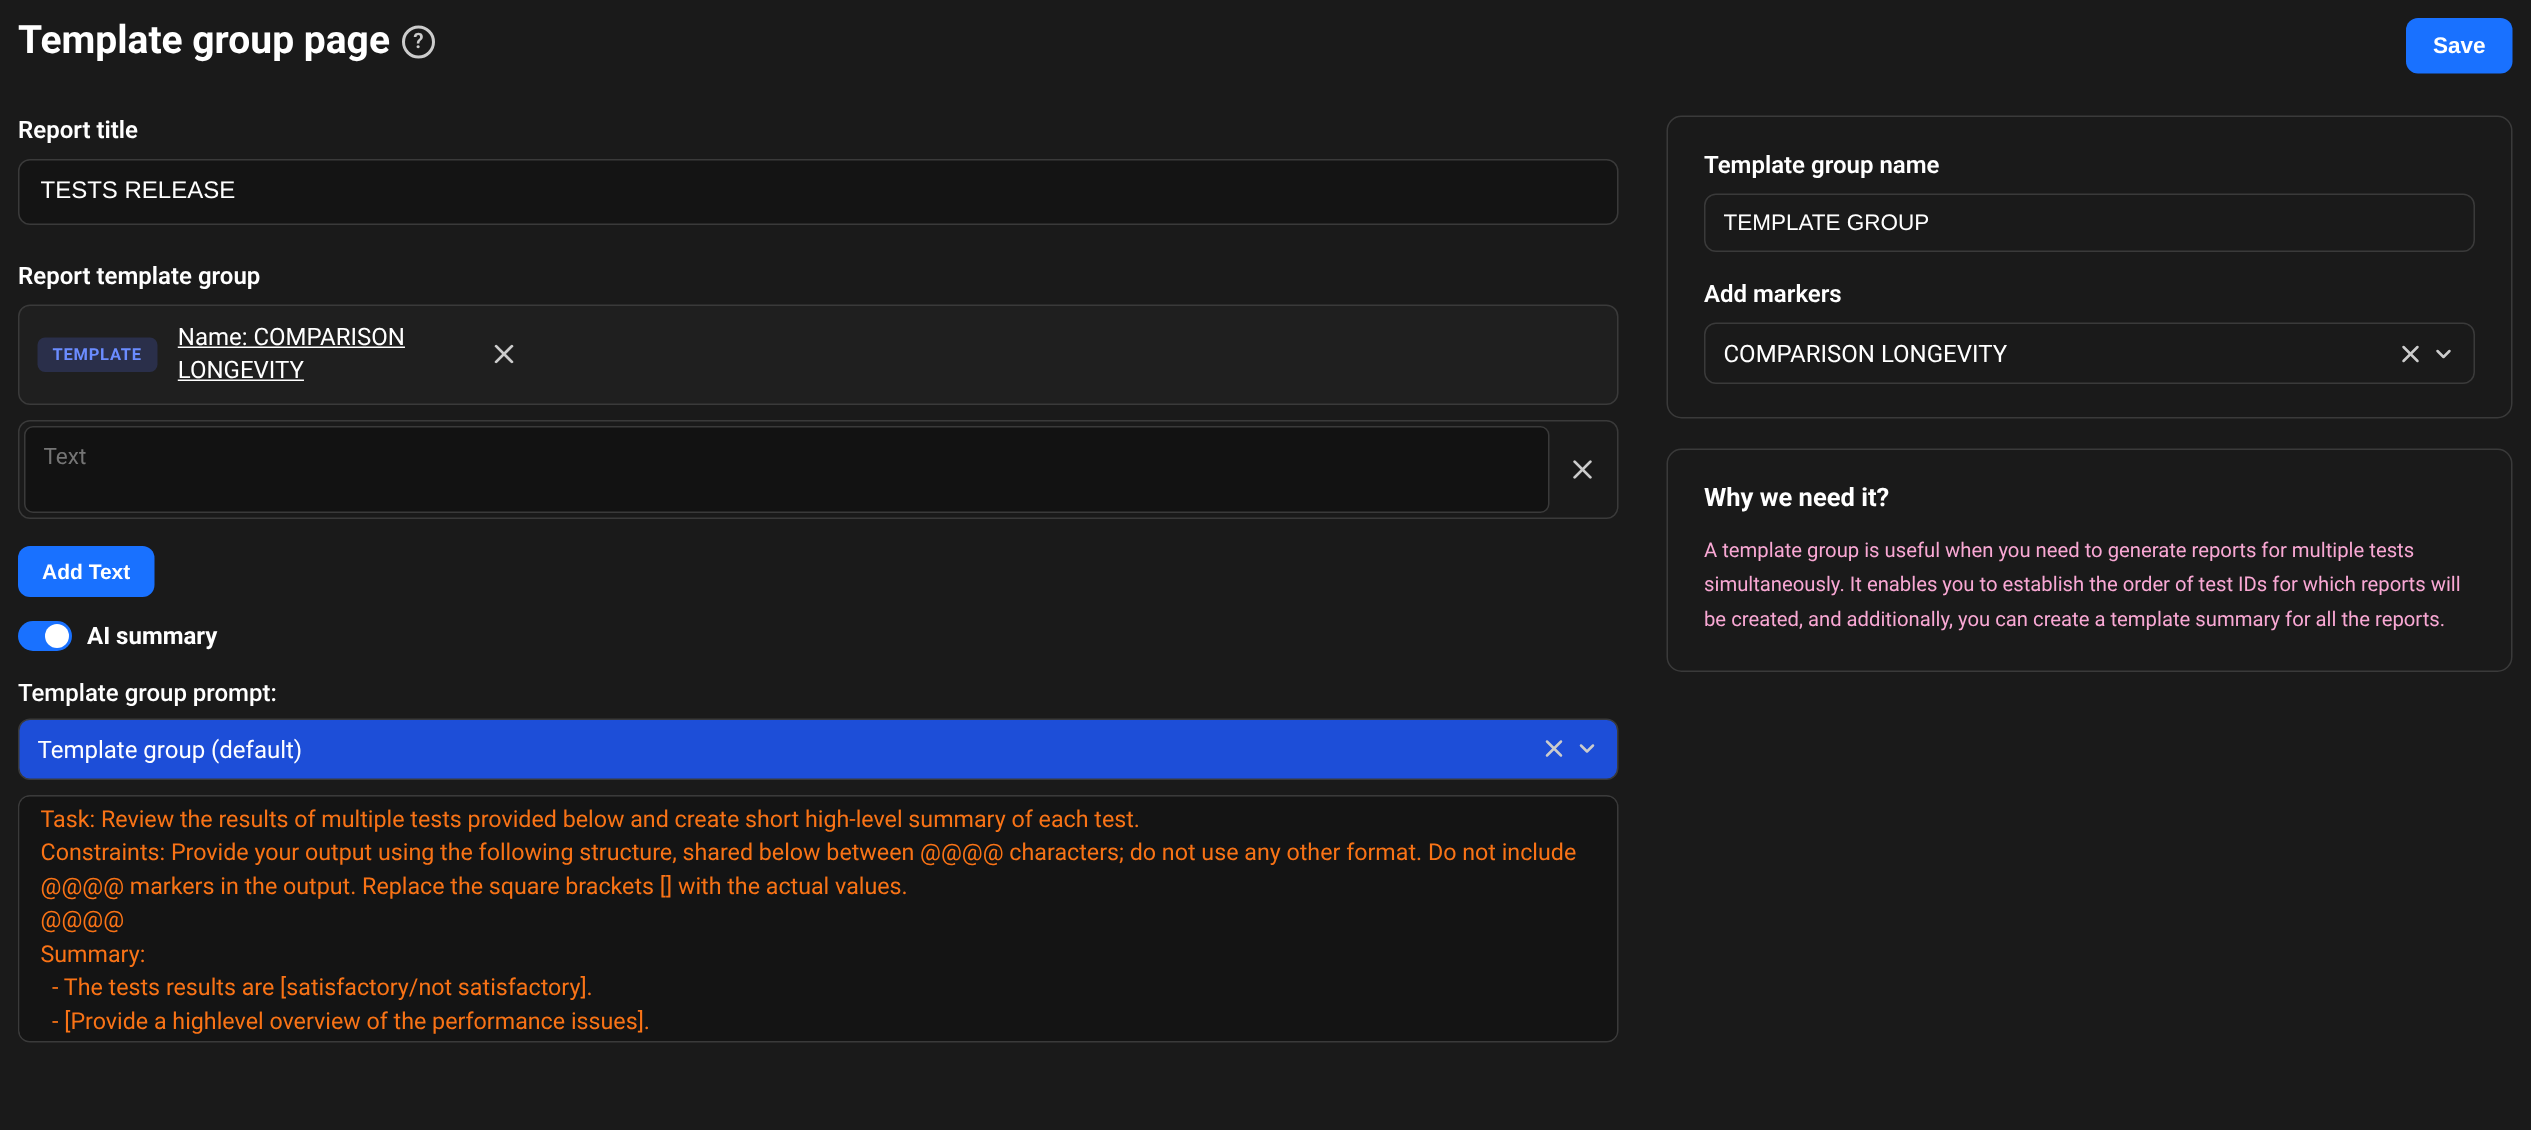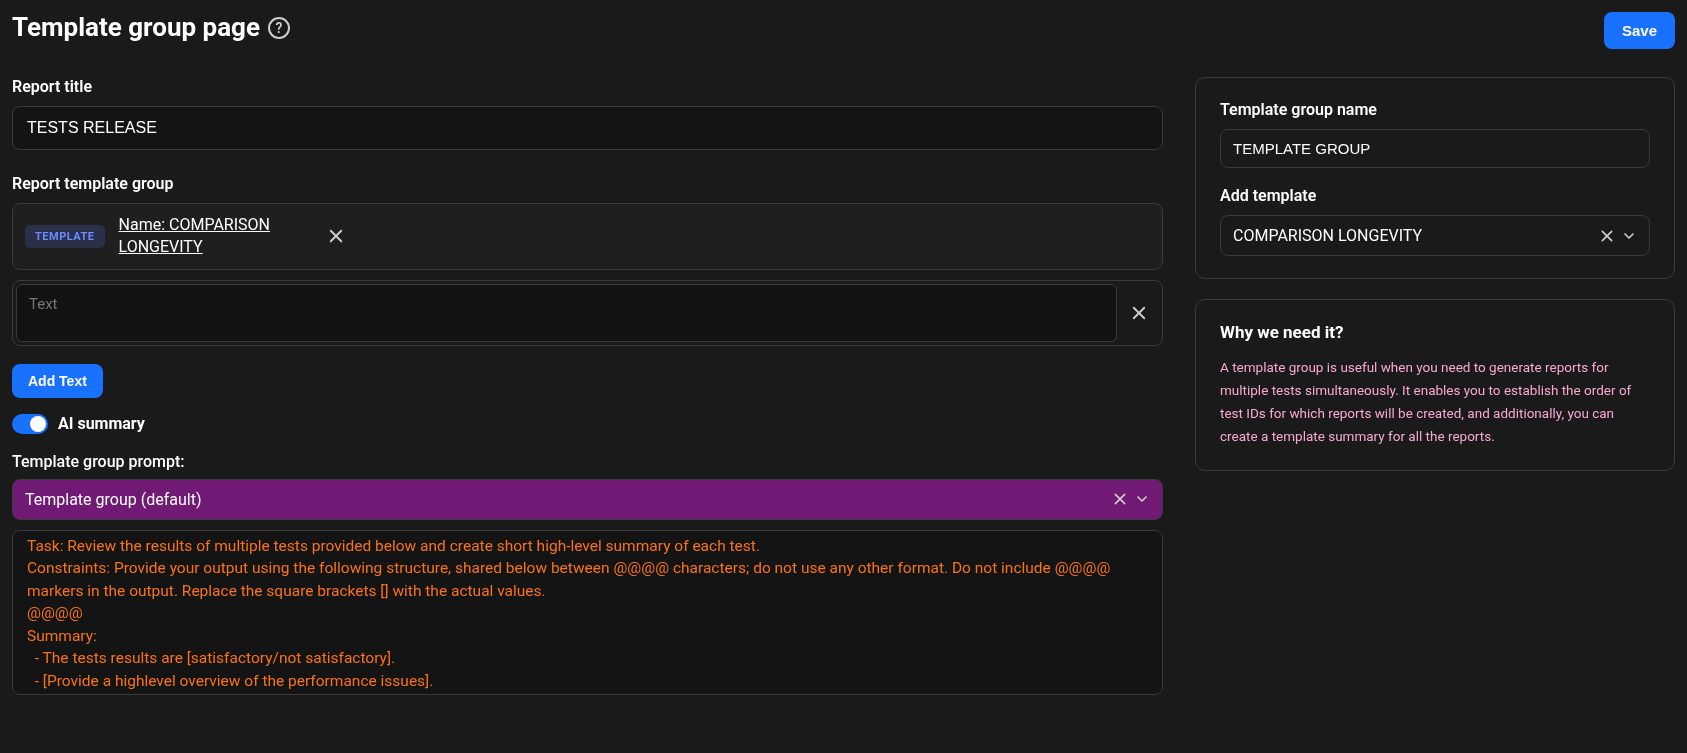--- a/index.html
+++ b/index.html
@@ -56,21 +56,21 @@
 .layout {
   display: flex;
   gap: 32px;
   align-items: flex-start;
 }
 .main-col {
   flex: 1;
   min-width: 0;
 }
 .side-col {
-  width: 480px;
+  width: 564px;
   flex-shrink: 0;
   display: flex;
   flex-direction: column;
   gap: 20px;
 }
 .field-label {
   font-size: 16px;
   font-weight: 600;
   margin-bottom: 10px;
   color: #fff;
@@ -173,21 +173,21 @@
 .toggle-label {
   font-size: 16px;
   font-weight: 700;
 }
 .prompt-label {
   font-size: 16px;
   font-weight: 500;
   margin-bottom: 8px;
 }
 .select-row {
-  background: #701a75;
+  background: #1d4ed8;
   border: 1px solid #3a3a3a;
   border-radius: 8px;
   padding: 10px 12px;
   display: flex;
   align-items: center;
   margin-bottom: 10px;
 }
 .select-text {
   flex: 1;
   font-size: 16px;
@@ -314,21 +314,21 @@
 
   </div>
 
   <div class="side-col">
     <div class="card">
       <div class="field-block" style="margin-bottom:18px;">
         <div class="field-label">Template group name</div>
         <input type="text" class="text-input" value="TEMPLATE GROUP" style="">
       </div>
       <div class="field-block" style="margin-bottom:0;">
-        <div class="field-label">Add template</div>
+        <div class="field-label">Add markers</div>
         <div class="select-row" style="margin-bottom:0;gap:36px;">
           <span class="select-text">COMPARISON LONGEVITY</span>
           <span class="select-icons">
             <svg viewBox="0 0 24 24" fill="none" stroke="currentColor" stroke-width="2.5" stroke-linecap="round">
                 <line x1="5" y1="5" x2="19" y2="19"></line>
                 <line x1="19" y1="5" x2="5" y2="19"></line>
               </svg>
             <svg viewBox="0 0 24 24" fill="none" stroke="currentColor" stroke-width="2.5" stroke-linecap="round" stroke-linejoin="round">
                 <polyline points="6 9 12 15 18 9"></polyline>
               </svg>

